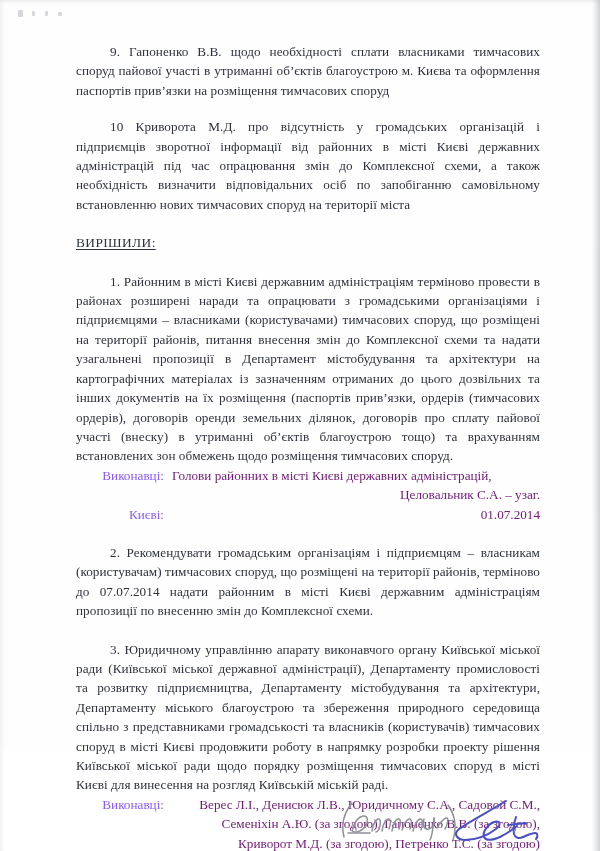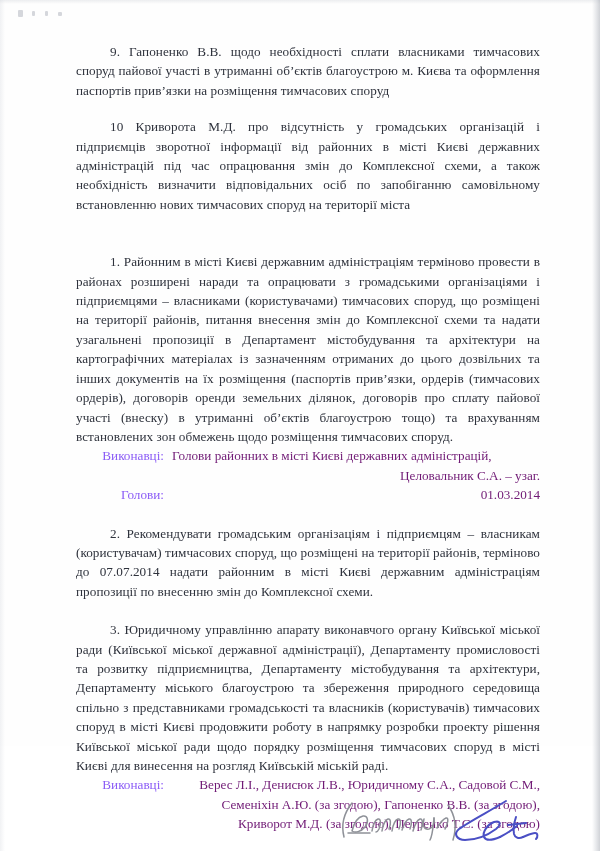--- a/index.html
+++ b/index.html
@@ -158,37 +158,38 @@
   <div class="body-text" style="top:42px;">
 
     <p class="para">9. Гапоненко В.В. щодо необхідності сплати власниками тимчасових споруд пайової участі в утриманні об’єктів благоустрою м. Києва та оформлення паспортів прив’язки на розміщення тимчасових споруд</p>
 
     <div class="spacer-sm"></div>
 
     <p class="para">10 Криворота М.Д. про відсутність у громадських організацій і підприємців зворотної інформації від районних в місті Києві державних адміністрацій під час опрацювання змін до Комплексної схеми, а також необхідність визначити відповідальних осіб по запобіганню самовільному встановленню нових тимчасових споруд на території міста</p>
 
     <div class="spacer-md"></div>
 
+    <p class="heading">ВИРІШИЛИ:</p>
 
     <div class="spacer-md"></div>
 
     <p class="para">1. Районним в місті Києві державним адміністраціям терміново провести в районах розширені наради та опрацювати з громадськими організаціями і підприємцями – власниками (користувачами) тимчасових споруд, що розміщені на території районів, питання внесення змін до Комплексної схеми та надати узагальнені пропозиції в Департамент містобудування та архітектури на картографічних матеріалах із зазначенням отриманих до цього дозвільних та інших документів на їх розміщення (паспортів прив’язки, ордерів (тимчасових ордерів), договорів оренди земельних ділянок, договорів про сплату пайової участі (внеску) в утриманні об’єктів благоустрою тощо) та врахуванням встановлених зон обмежень щодо розміщення тимчасових споруд.</p>
 
     <div class="exec-block">
       <div class="exec-row">
         <div class="exec-label">Виконавці:</div>
         <div class="exec-value">
           <span class="vline just">Голови районних в місті Києві державних адміністрацій,</span>
           <span class="vline plain">Целовальник С.А. – узаг.</span>
         </div>
       </div>
       <div class="exec-row">
-        <div class="exec-label">Голови:</div>
+        <div class="exec-label">Києві:</div>
         <div class="exec-value">
-          <span class="vline plain">01.03.2014</span>
+          <span class="vline plain">01.07.2014</span>
         </div>
       </div>
     </div>
 
     <div class="spacer-md"></div>
 
     <p class="para">2. Рекомендувати громадським організаціям і підприємцям – власникам (користувачам) тимчасових споруд, що розміщені на території районів, терміново до 07.07.2014 надати районним в місті Києві державним адміністраціям пропозиції по внесенню змін до Комплексної схеми.</p>
 
     <div class="spacer-md"></div>
 

